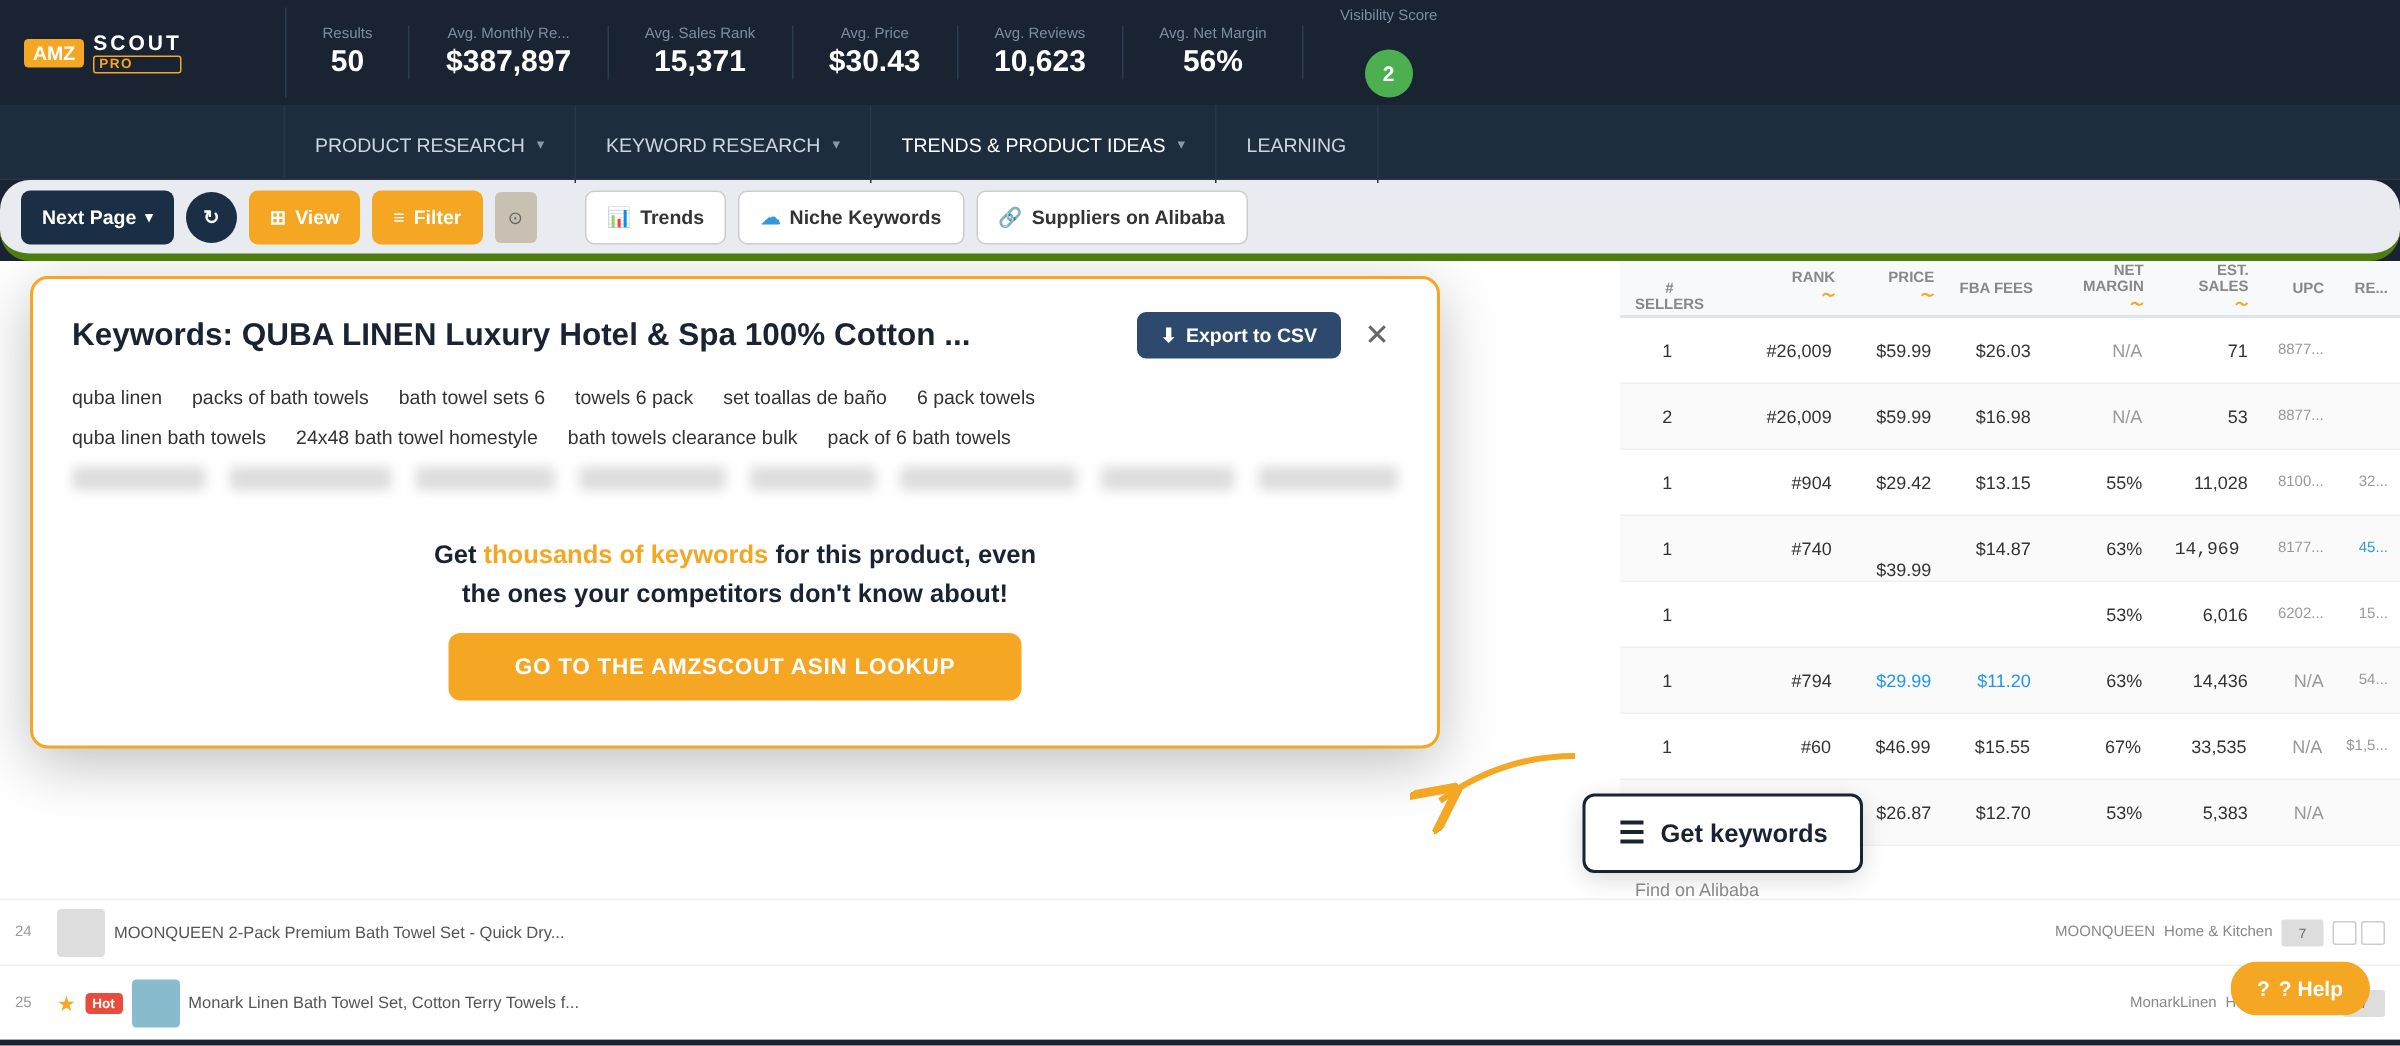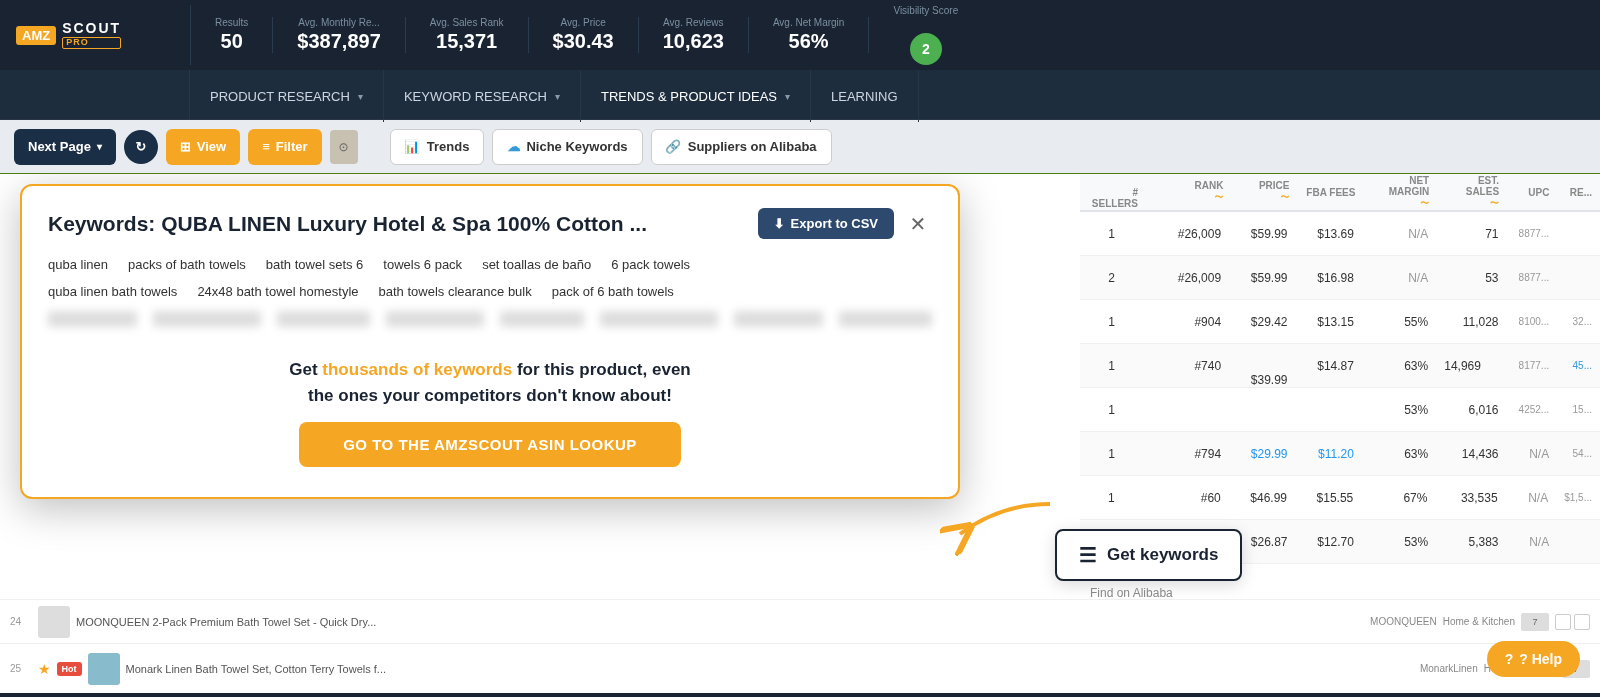--- a/index.html
+++ b/index.html
@@ -179,21 +179,21 @@
   </div>
   <div class="nav-item" style="color:white;">
     <span>TRENDS &amp; PRODUCT IDEAS</span>
     <span class="arrow">▾</span>
   </div>
   <div class="nav-item">
     <span>LEARNING</span>
   </div>
 </div>
 
-<div style="background:#e8ecf0; display:flex; align-items:center; padding:8px 14px; gap:8px; height:54px; border-bottom:1px solid #4d7c0f;">
+<div style="background:#e8ecf0; display:flex; align-items:center; padding:8px 14px; gap:8px; height:54px; border-bottom:5px solid #4d7c0f;border-radius:20px;">
   <button class="btn btn-next">
     <span>Next Page</span>
     <span style="font-size:10px;">▾</span>
   </button>
   <button class="btn btn-refresh" style="background:#1a2e46; color:white; border-radius:50%; width:34px; height:34px; padding:0; justify-content:center;">
     <span>↻</span>
   </button>
   <button class="btn btn-view">
     <span>⊞</span>
     <span>View</span>
@@ -216,21 +216,21 @@
   </button>
   <button class="btn" style="background:white; color:#333; border:1px solid #ccc;">
     <span style="color:#f5a623;">🔗</span>
     <span>Suppliers on Alibaba</span>
   </button>
 </div>
 
 <div class="table-container">
 
   <div style="position:absolute; right:0; top:0; width:520px; display:flex; align-items:center; background:#f8f9fa; border-bottom:2px solid #e0e4e8; height:38px; font-size:10px; color:#888; font-weight:700; text-transform:uppercase;">
-    <div style="width:80px; padding:0 8px; text-align:right;margin-top:11px;">
+    <div style="width:80px; padding:0 8px; text-align:center;margin-top:11px;">
       <div># Sellers</div>
     </div>
     <div style="width:105px; padding:0 8px; text-align:right;">
       <div>Rank</div>
       <div style="color:#f5a623; font-size:9px;">〜</div>
     </div>
     <div style="width:80px; padding:0 8px; text-align:right;">
       <div>Price</div>
       <div style="color:#f5a623; font-size:9px;">〜</div>
     </div>
@@ -246,21 +246,21 @@
     <div style="width:60px; padding:0 8px; text-align:right;">UPC</div>
     <div style="width:50px; padding:0 8px; text-align:right;">Re...</div>
   </div>
 
   <div style="position:absolute; right:0; top:38px; width:520px;">
 
     <div style="display:flex; align-items:center; height:44px; border-bottom:1px solid #f0f0f0; font-size:12px; color:#333;">
       <div style="width:80px; text-align:center;">1</div>
       <div style="width:105px; text-align:right; padding:0 8px;">#26,009</div>
       <div style="width:80px; text-align:right; padding:0 8px;">$59.99</div>
-      <div style="width:80px; text-align:right; padding:0 8px;">$13.69</div>
+      <div style="width:80px; text-align:right; padding:0 8px;">$26.03</div>
       <div style="width:90px; text-align:right; padding:0 8px; color:#999;">N/A</div>
       <div style="width:85px; text-align:right; padding:0 8px;">71</div>
       <div style="width:60px; text-align:right; padding:0 8px; color:#999; font-size:10px;">8877...</div>
       <div style="width:50px; text-align:right; padding:0 8px;"></div>
     </div>
 
     <div style="display:flex; align-items:center; height:44px; border-bottom:1px solid #f0f0f0; font-size:12px; color:#333; background:#fafafa;">
       <div style="width:80px; text-align:center;">2</div>
       <div style="width:105px; text-align:right; padding:0 8px;">#26,009</div>
       <div style="width:80px; text-align:right; padding:0 8px;">$59.99</div>
@@ -281,33 +281,33 @@
       <div style="width:60px; text-align:right; padding:0 8px; color:#999; font-size:10px;">8100...</div>
       <div style="width:50px; text-align:right; padding:0 8px; font-size:10px; color:#999;">32...</div>
     </div>
 
     <div style="display:flex; align-items:center; height:44px; border-bottom:1px solid #f0f0f0; font-size:12px; color:#333; background:#fafafa;">
       <div style="width:80px; text-align:center;">1</div>
       <div style="width:105px; text-align:right; padding:0 8px;">#740</div>
       <div style="width:80px; text-align:right; padding:0 8px;margin-top:28px;">$39.99</div>
       <div style="width:80px; text-align:right; padding:0 8px;">$14.87</div>
       <div style="width:90px; text-align:right; padding:0 8px;">63%</div>
-      <div style="width:85px; text-align:left; padding:0 8px;">14,969</div>
+      <div style="width:85px; text-align:center; padding:0 8px;font-family:Liberation Mono, monospace;">14,969</div>
       <div style="width:60px; text-align:right; padding:0 8px; color:#999; font-size:10px;">8177...</div>
       <div style="width:50px; text-align:right; padding:0 8px; font-size:10px; color:#3498db;">45...</div>
     </div>
 
     <div style="display:flex; align-items:center; height:44px; border-bottom:1px solid #f0f0f0; font-size:12px; color:#333;">
       <div style="width:80px; text-align:center;">1</div>
       <div style="width:105px; text-align:right; padding:0 8px;"></div>
       <div style="width:80px; text-align:right; padding:0 8px;"></div>
       <div style="width:80px; text-align:right; padding:0 8px;"></div>
       <div style="width:90px; text-align:right; padding:0 8px;">53%</div>
       <div style="width:85px; text-align:right; padding:0 8px;">6,016</div>
-      <div style="width:60px; text-align:right; padding:0 8px; color:#999; font-size:10px;">4252...</div>
+      <div style="width:60px; text-align:right; padding:0 8px; color:#999; font-size:10px;">6202...</div>
       <div style="width:50px; text-align:right; padding:0 8px; font-size:10px; color:#999;">15...</div>
     </div>
 
     <div style="display:flex; align-items:center; height:44px; border-bottom:1px solid #f0f0f0; font-size:12px; color:#333; background:#fafafa;">
       <div style="width:80px; text-align:center;">1</div>
       <div style="width:105px; text-align:right; padding:0 8px;">#794</div>
       <div style="width:80px; text-align:right; padding:0 8px; color:#2196f3;">$29.99</div>
       <div style="width:80px; text-align:right; padding:0 8px; color:#2196f3;">$11.20</div>
       <div style="width:90px; text-align:right; padding:0 8px;">63%</div>
       <div style="width:85px; text-align:right; padding:0 8px;">14,436</div>

